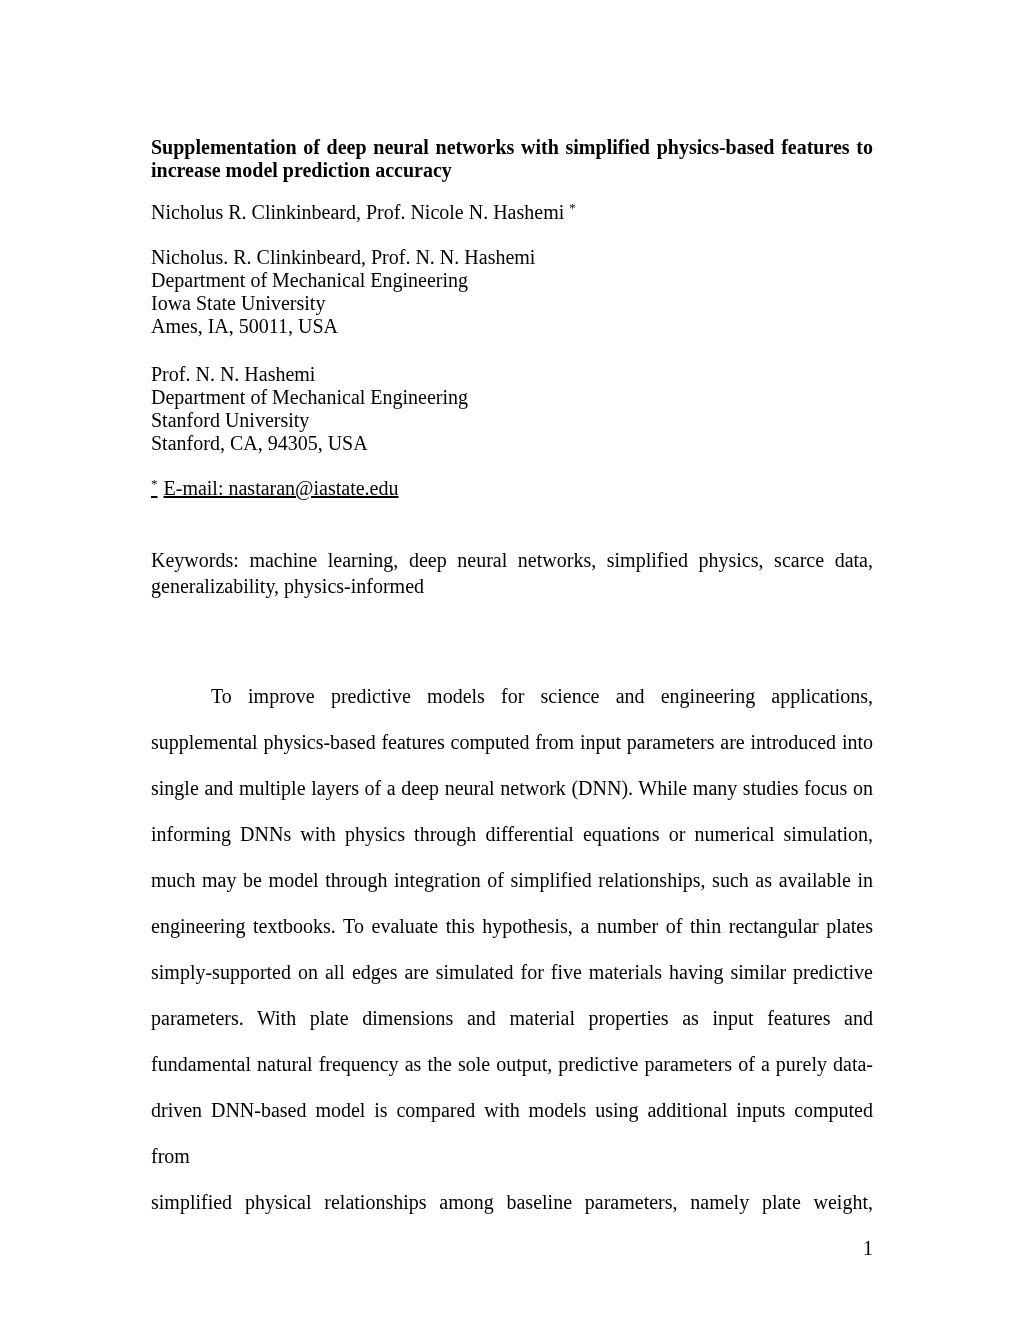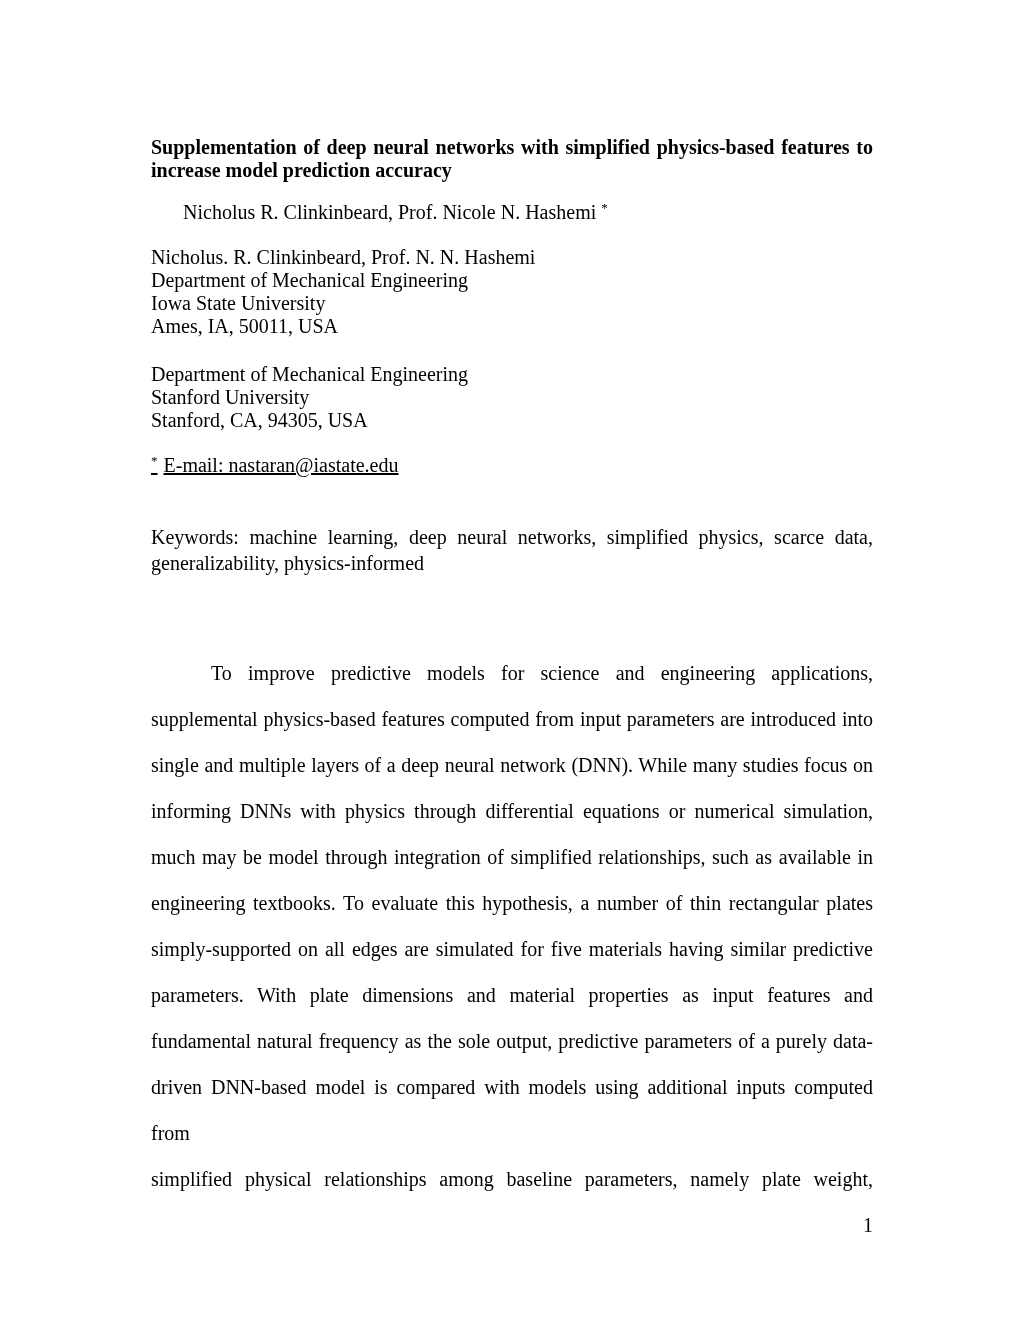--- a/index.html
+++ b/index.html
@@ -31,21 +31,20 @@
   .jlines.stretch-all .jline:last-child { text-align-last: justify; }
   .plain-lines .jline { text-align: left; }
 
   .title {
     font-weight: bold;
     line-height: 23px;
   }
   .author {
     margin-top: 19px;
     line-height: 23px;
-    margin-left: 32px;
   }
   .affil { line-height: 23px; }
   .affil-1 { margin-top: 22px; }
   .affil-2 { margin-top: 25px; }
   .email {
     margin-top: 22px;
     line-height: 23px;
     text-decoration: underline;
   }
   .keywords {
@@ -89,20 +88,21 @@
   </div>
 
   <div class="block affil affil-1 plain-lines">
       <div class="jline">Nicholus. R. Clinkinbeard, Prof. N. N. Hashemi</div>
       <div class="jline">Department of Mechanical Engineering</div>
       <div class="jline">Iowa State University</div>
       <div class="jline">Ames, IA, 50011, USA</div>
     </div>
 
   <div class="block affil affil-2 plain-lines">
+      <div class="jline">Prof. N. N. Hashemi</div>
       <div class="jline">Department of Mechanical Engineering</div>
       <div class="jline">Stanford University</div>
       <div class="jline">Stanford, CA, 94305, USA</div>
     </div>
 
   <div class="block email">
     <sup class="mark">*</sup><span>E-mail: nastaran@iastate.edu</span>
   </div>
 
   <div class="block keywords jlines">

